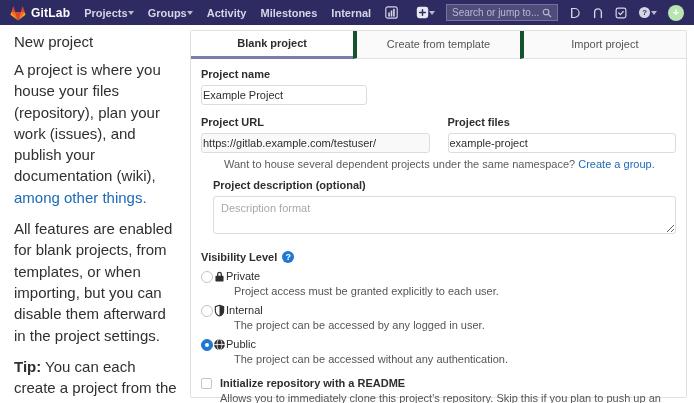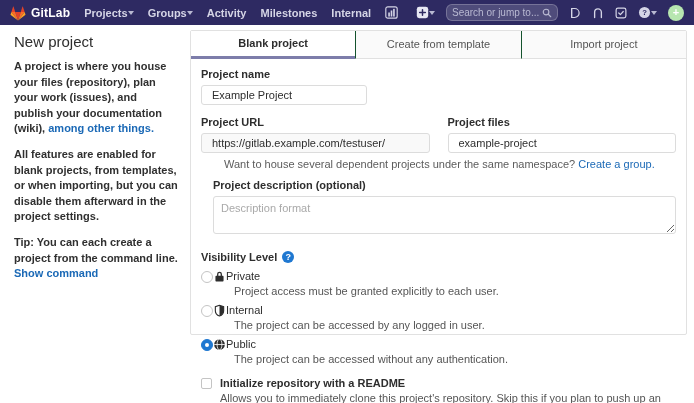--- a/index.html
+++ b/index.html
@@ -12,49 +12,49 @@
   .nav-left { display:flex; align-items:center; gap:14px; }
   .logo-wrap { display:flex; align-items:center; gap:5px; }
   .logo-text { color:#fff; font-size:12px; font-weight:700; letter-spacing:.2px; }
   .nav-item { color:#d5d5e6; font-size:11px; font-weight:600; display:flex;
     align-items:center; gap:0; cursor:pointer; white-space:nowrap; }
   .caret { width:0; height:0; border-left:3px solid transparent;
     border-right:3px solid transparent; border-top:4px solid #b9b9d2; margin-top:1px; }
   .nav-right { margin-left:auto; display:flex; align-items:center; gap:11px; }
   .nav-icon { display:flex; align-items:center; }
   .search-box { width:112px; height:17px; background:rgba(255,255,255,.16);
-    border:1px solid rgba(255,255,255,.22); border-radius:6px; display:flex;
+    border:1px solid rgba(255,255,255,.22); border-radius:0; display:flex;
     align-items:center; padding:0 5px; }
   .search-box input { flex:1; min-width:0; background:transparent; border:none; outline:none;
     color:#e6e6f2; font-size:10px; font-family:"Liberation Sans", sans-serif; }
   .search-box input::placeholder { color:#b9b9d2; }
   .avatar { width:16px; height:16px; border-radius:50%; background:#b7e6b0;
     display:flex; align-items:center; justify-content:center;
     color:#fff; font-size:11px; font-weight:700; line-height:1; }
 
   
   .sidebar { position:absolute; left:14px; top:33px; width:164px; }
   .sidebar h2 { font-size:15px; font-weight:400; margin-bottom:9px; }
-  .sidebar p { font-size:11px; line-height:1.42; margin-bottom:10px; color:#303030;font-weight:bold; }
+  .sidebar p { font-size:15px; line-height:1.42; margin-bottom:10px; color:#303030; }
   a.link { color:#1b69b6; text-decoration:none; cursor:pointer; }
 
   
-  .panel { position:absolute; left:190px; top:30px; width:497px; height:305px;
+  .panel { position:absolute; left:190px; top:30px; width:497px; height:368px;
     background:#fff; border:1px solid #e1e1e1; border-radius:2px; }
   .tabs { display:flex; height:28px; }
   .tab { flex:1; text-align:center; font-size:11px; line-height:27px; color:#555;
-    background:#fafafa; border-bottom:1px solid #e1e1e1; border-left:1px solid #14532d;
+    background:#fafafa; border-bottom:1px solid #e1e1e1; border-left:4px solid #14532d;
     cursor:pointer; }
   .tab.active { background:#fff; color:#2e2e2e; font-weight:700; border-left:none;
     border-bottom:3px solid #7d7daa; line-height:25px; }
   .tab:first-child { border-left:none; }
 
   .form { padding:9px 10px 10px; }
   .form-label { display:block; font-size:11px; font-weight:700; margin-bottom:5px; }
-  .text-input { height:20px; border:1px solid #dcdcdc; border-radius:3px; padding:0 10px;
+  .text-input { height:20px; border:1px solid #dcdcdc; border-radius:3px; padding:0 1px;
     font-size:11px; color:#2e2e2e; font-family:"Liberation Sans", sans-serif; outline:none; }
   .group-name { margin-bottom:11px; }
   .group-name .text-input { width:166px; }
   .row { display:flex; gap:18px; margin-bottom:5px; }
   .col { flex:1; }
   .col .text-input { width:100%; }
   .input-readonly { background:#f9f9f9; }
   .hint { font-size:11px; color:#5c5c5c; margin-bottom:9px;margin-left:23px; }
   .group-desc { margin-bottom:13px;padding-left:12px; }
   .group-desc textarea { width:100%; height:38px; border:1px solid #dcdcdc;

